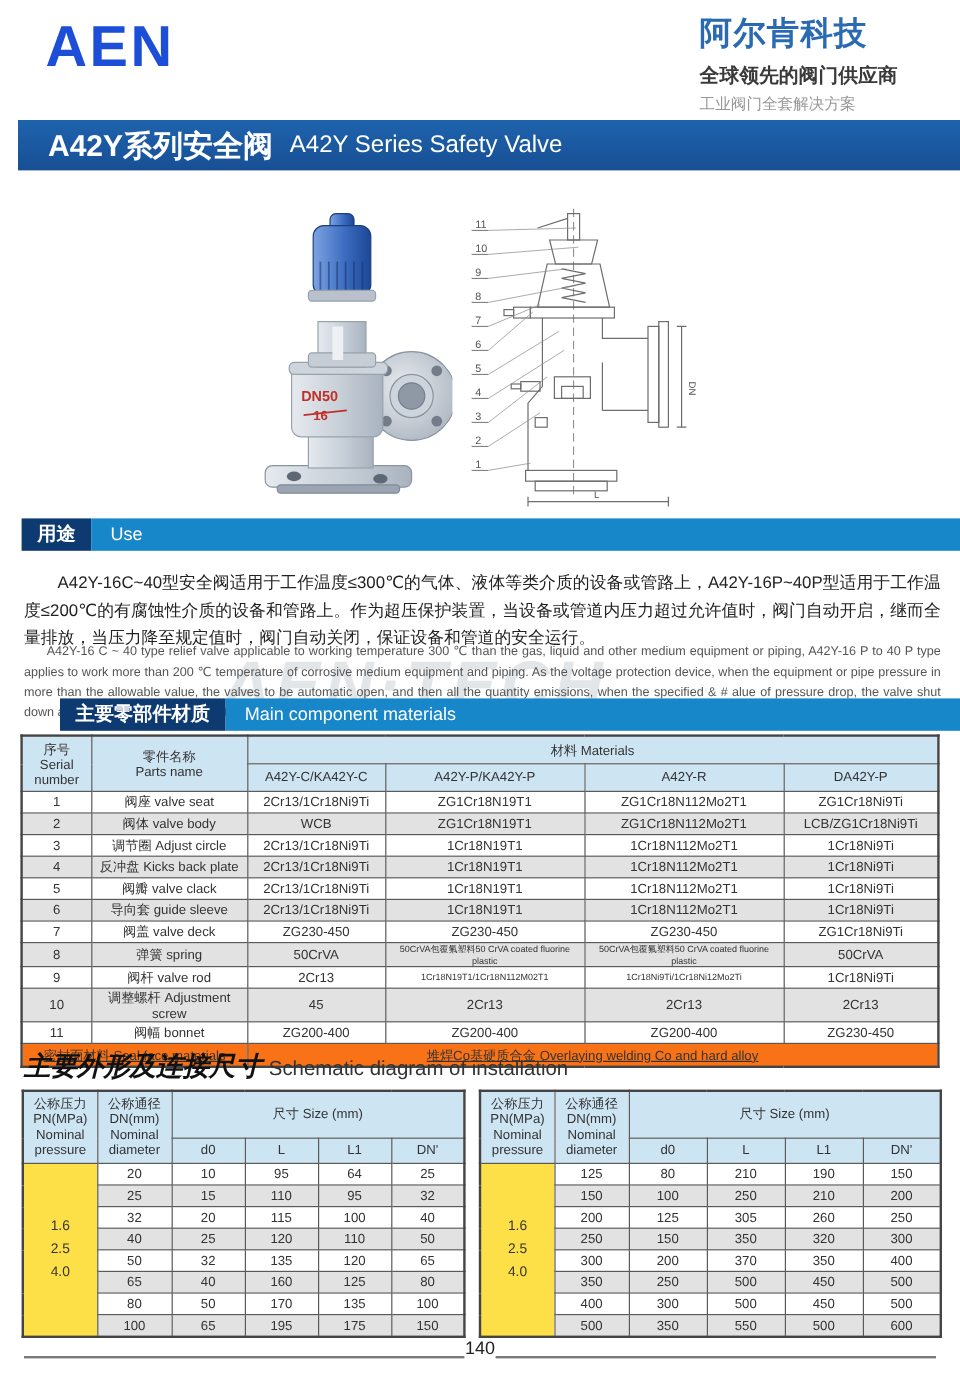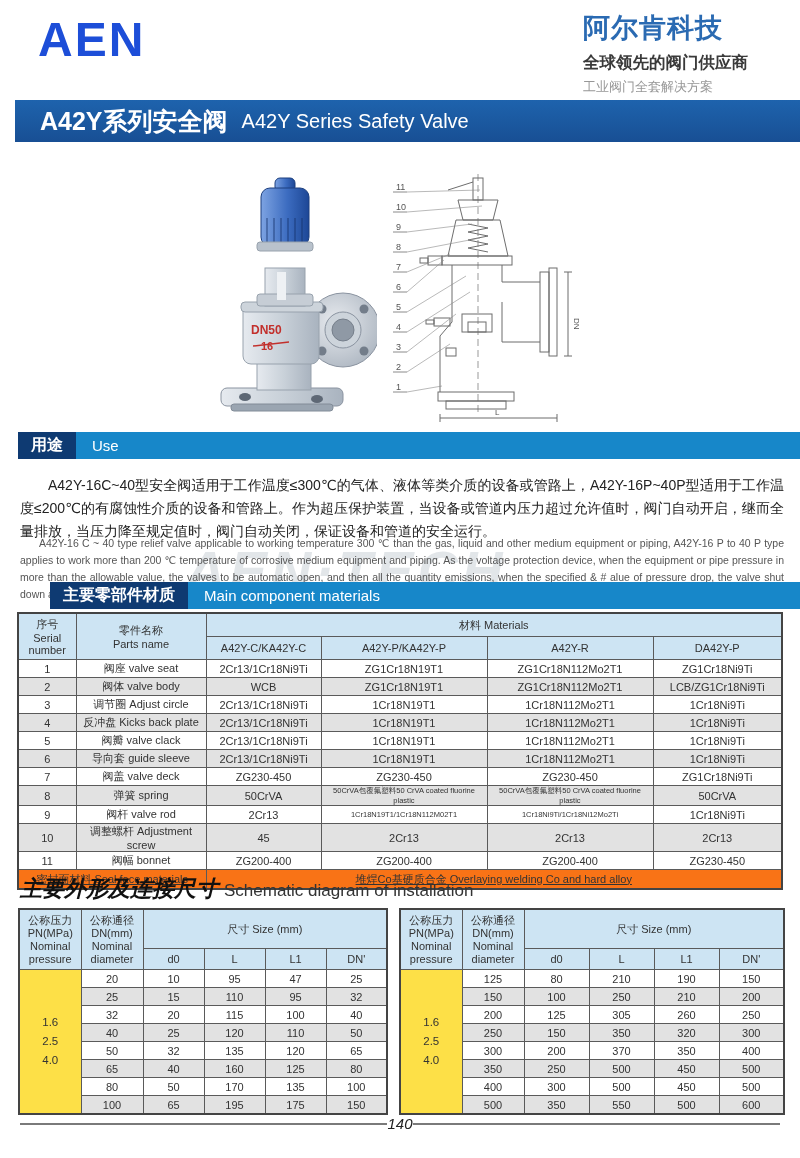--- a/index.html
+++ b/index.html
@@ -55,21 +55,21 @@
   .dims-title .en{font-size:17px;color:#333;margin-left:6px;}
   .dim-table{position:absolute;top:908px;border:2px solid #444;font-size:11px;}
   #dim-table-left{left:18px;width:368px;}
   #dim-table-right{left:399px;width:384px;}
   .dim-table th{background:#cde4f3;font-weight:normal;font-size:11px;line-height:13px;}
   .dim-table td{height:17px;}
   .dim-table tr.alt td{background:#e2e2e2;}
   .dim-table td.pressure-cell{background:#fde047;line-height:19px;font-size:11.5px;}
   
   .footer{position:absolute;top:1115px;left:20px;right:20px;display:flex;
-    align-items:center;font-style:italic;}
+    align-items:flex-end;}
   .footer .rule{flex:1;border-top:2px solid #7a7a7a;}
   .footer .num{font-size:15px;color:#222;}
 </style>
 </head>
 <body>
 
 <div class="logo">AEN</div>
 <div class="brand">
   <div class="brand-cn">阿尔肯科技</div>
   <div class="brand-slogan">全球领先的阀门供应商</div>
@@ -386,21 +386,21 @@
     </tr>
   </thead>
   <tbody id="dim-body-left">
       <tr>
         <td rowspan="8" class="pressure-cell pre">1.6
 2.5
 4.0</td>
         <td>20</td>
         <td>10</td>
         <td>95</td>
-        <td>47</td>
+        <td>64</td>
         <td>25</td>
       </tr>
       <tr class="alt">
         <td>25</td>
         <td>15</td>
         <td>110</td>
         <td>95</td>
         <td>32</td>
       </tr>
       <tr>

